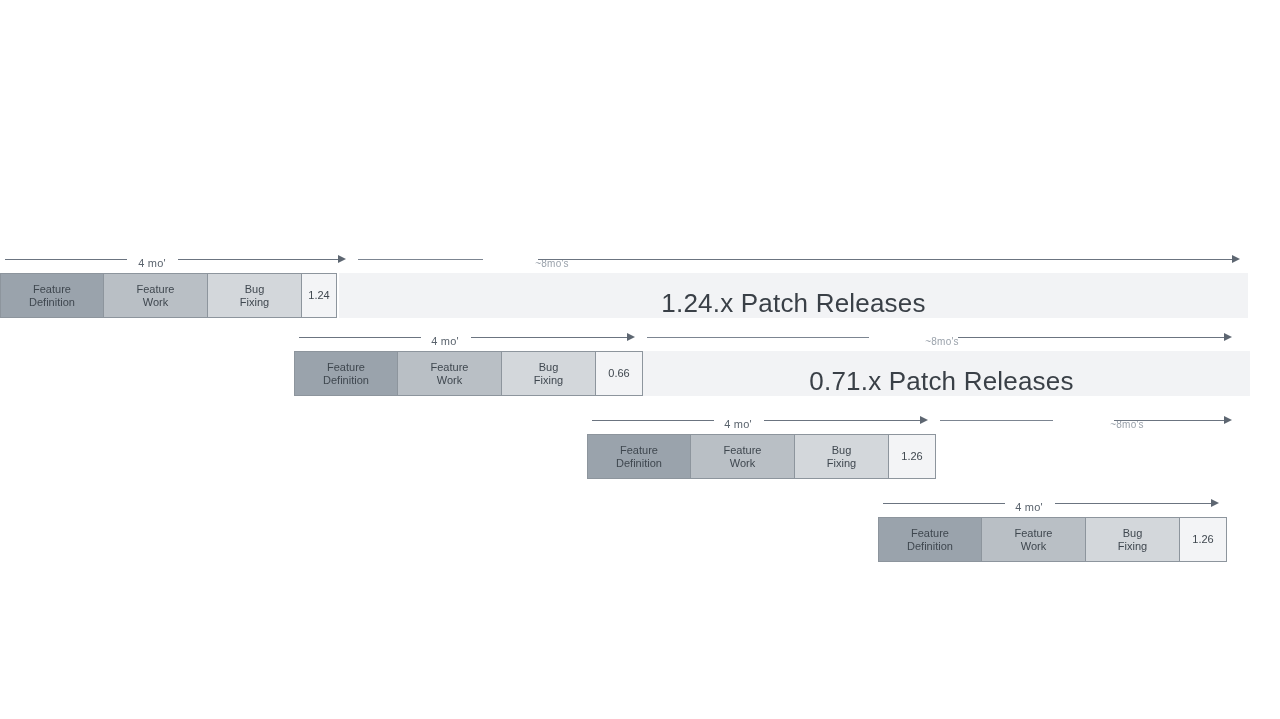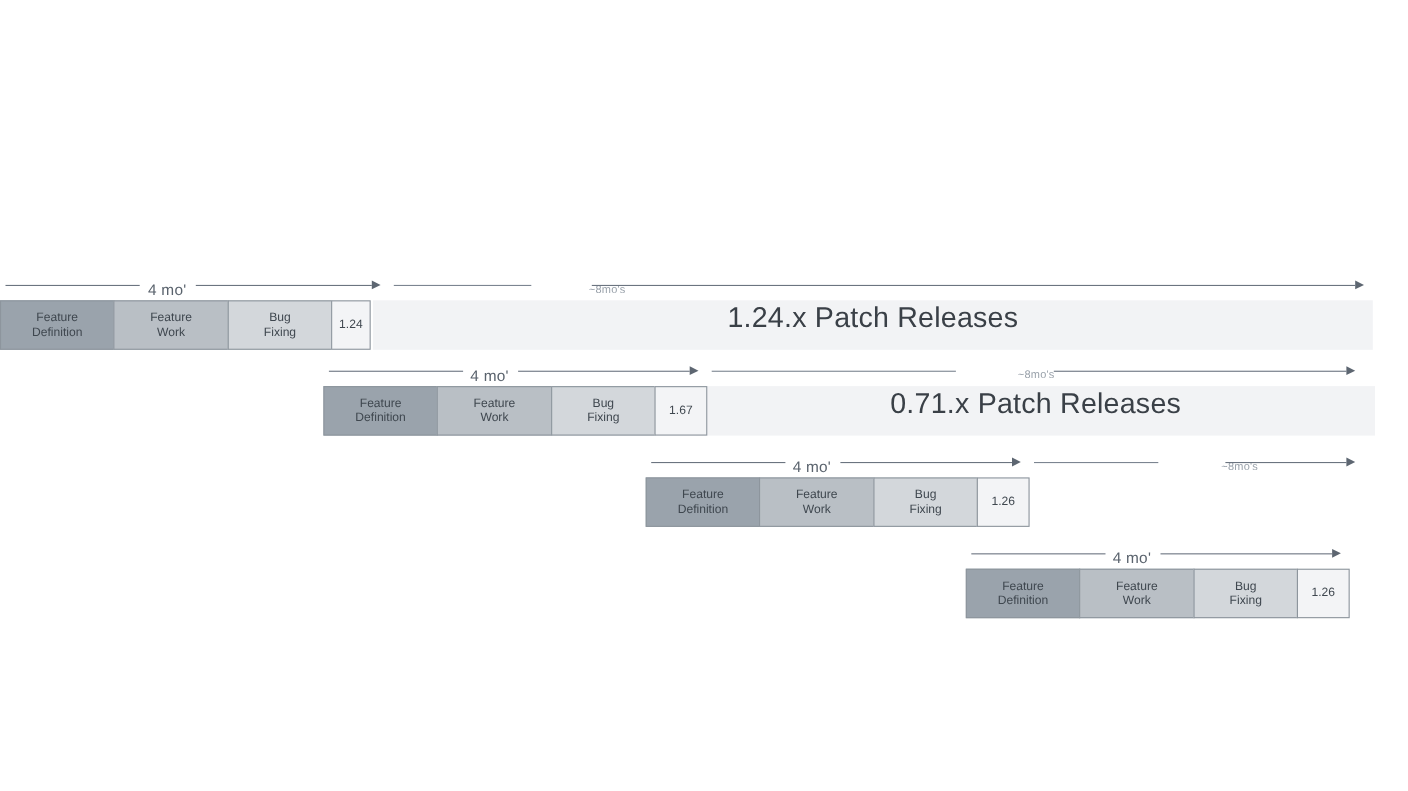--- a/index.html
+++ b/index.html
@@ -51,21 +51,21 @@
     width: 0;
     height: 0;
     border-top: 4px solid transparent;
     border-bottom: 4px solid transparent;
     border-left: 8px solid #5d6671;
   }
   .ruler-label {
     position: absolute;
     top: 8px;
     transform: translateX(-50%);
-    font-size: 14px;
+    font-size: 11px;
     line-height: 13px;
     color: #5a636d;
     white-space: nowrap;
     letter-spacing: .2px;
   }
   .ruler-label.faint {
     color: #9aa2ab;
     font-size: 10px;
     margin-left: 44px;
   }
@@ -96,21 +96,21 @@
   .phase.bug-fixing         { background: #d3d7db; }
   .phase.version            { background: #f3f4f6; font-size: 11px; }
 
   
   .patch-bar {
     position: absolute;
     top: 24px;
     height: 45px;
     background: #f2f3f5;
     display: flex;
-    align-items: flex-start;
+    align-items: flex-end;
     justify-content: center;
     box-sizing: border-box;
   }
   .patch-bar-label {
     font-size: 26px;
     line-height: 30px;
     color: #3a4047;
     white-space: nowrap;
     letter-spacing: .2px;
   }
@@ -167,21 +167,21 @@
       <span class="patch-bar-label">0.71.x Patch Releases</span>
     </div>
 
     <div class="phases" style="left:0px; width:352px;">
       <div class="phase feature-definition" style="width:104px;">Feature
 Definition</div>
       <div class="phase feature-work" style="width:105px;">Feature
 Work</div>
       <div class="phase bug-fixing" style="width:95px;">Bug
 Fixing</div>
-      <div class="phase version" style="width:48px;">1.67</div>
+      <div class="phase version" style="width:48px;">0.66</div>
     </div>
   </div>
 
   <div class="release-row" style="left:587px; top:410px; width:663px;">
 
     <div class="ruler" style="width:653px;">
       <div class="seg" style="left:5px; width:122px;"></div>
       <div class="ruler-label" style="left:151px;">4 mo'</div>
       <div class="seg" style="left:177px; width:156px;"></div>
       <div class="arrowhead" style="left:333px;"></div>

